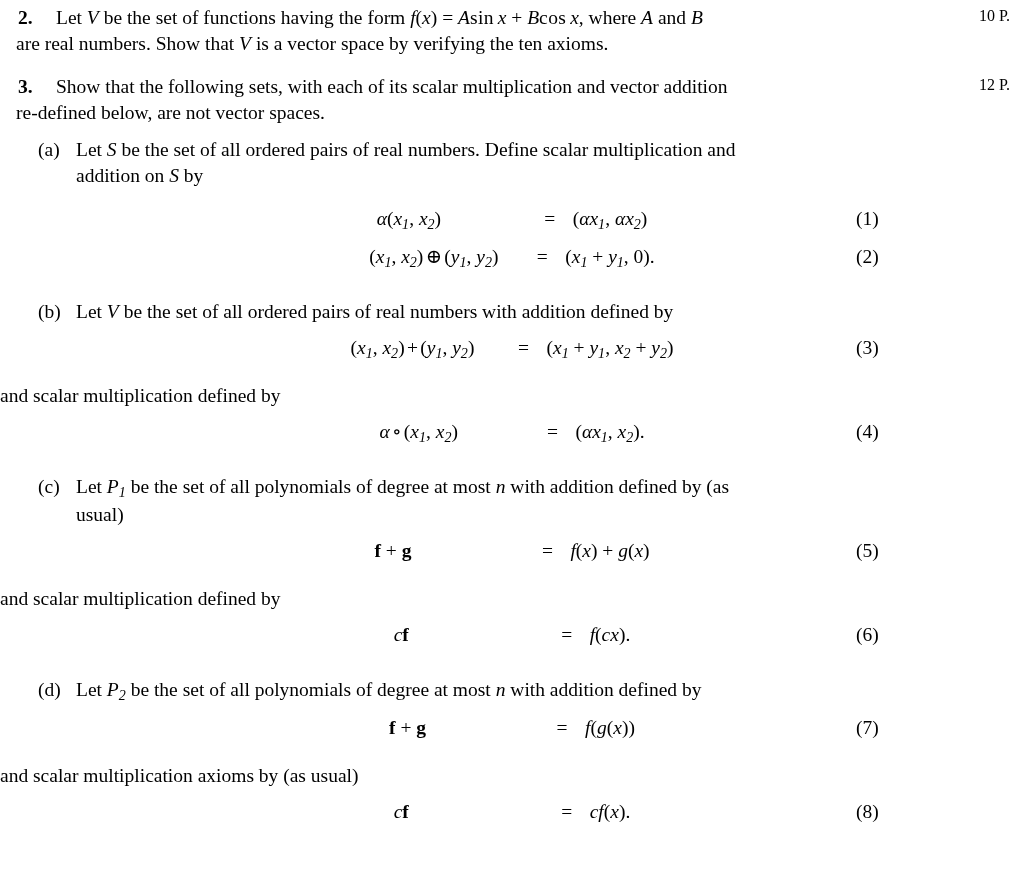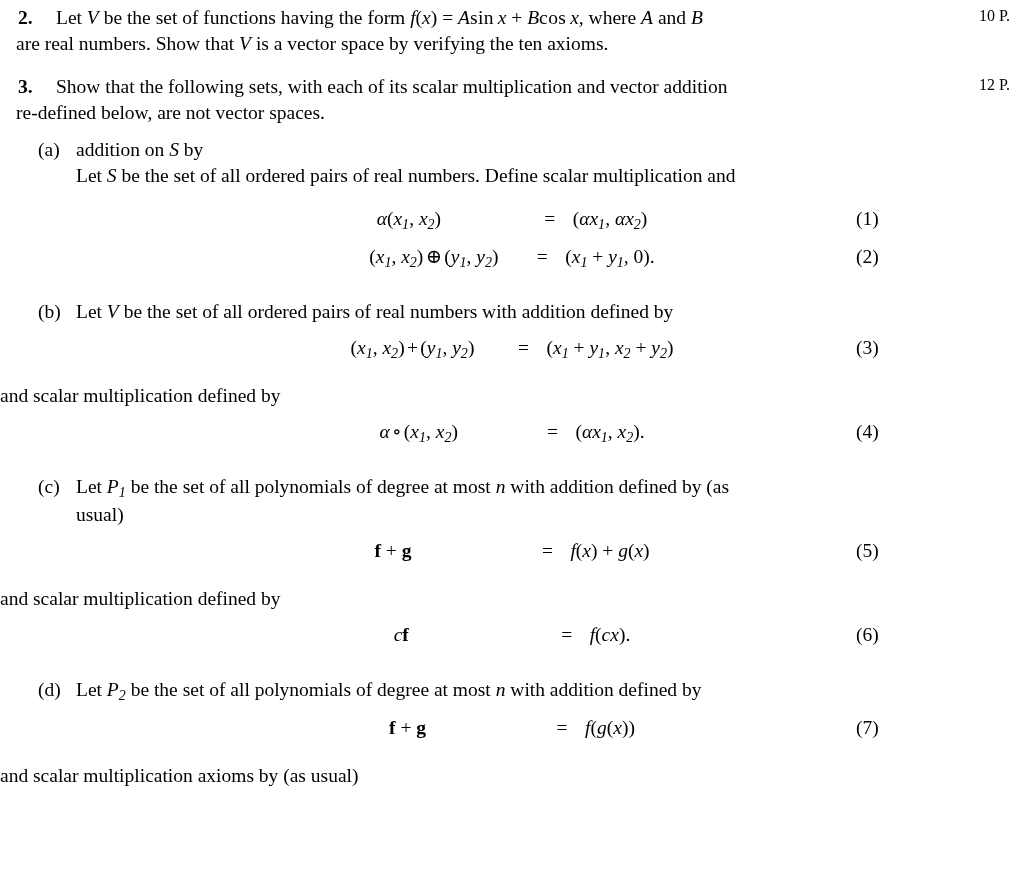--- a/index.html
+++ b/index.html
@@ -158,22 +158,22 @@
     </div>
     <div class="problem-body" style="padding-left:16px;">
       <span>re-defined below, are not vector spaces.</span>
     </div>
   </div>
 
   <div class="spacer-sm"></div>
 
   <div class="subitem">
     <span class="sub-label">(a)</span>
+    <div class="sub-text"><span>Let </span><span class="mi">S</span><span> be the set of all ordered pairs of real numbers. Define scalar multiplication and</span></div>
     <div class="sub-text nojust"><span>addition on </span><span class="mi">S</span><span> by</span></div>
-    <div class="sub-text"><span>Let </span><span class="mi">S</span><span> be the set of all ordered pairs of real numbers. Define scalar multiplication and</span></div>
   </div>
 
   <div class="spacer-md"></div>
 
   <div class="eqrow">
     <div class="eq-center">
       <span class="eq-inner">
         <span class="eq-lhs"><span class="mi">α</span><span class="mup">(</span><span class="mi">x</span><sub>1</sub><span class="mup">, </span><span class="mi">x</span><sub>2</sub><span class="mup">)</span></span><span class="eq-eq">=</span><span class="eq-rhs"><span class="mup">(</span><span class="mi">α</span><span class="mi">x</span><sub>1</sub><span class="mup">, </span><span class="mi">α</span><span class="mi">x</span><sub>2</sub><span class="mup">)</span></span>
       </span>
     </div>
@@ -273,14 +273,22 @@
     </div>
     <span class="eqnum">(7)</span>
   </div>
 
   <div class="spacer-sm"></div>
 
   <div class="plain-line">and scalar multiplication axioms by (as usual)</div>
 
   <div class="spacer-sm"></div>
 
+  <div class="eqrow">
+    <div class="eq-center">
+      <span class="eq-inner">
+        <span class="eq-lhs"><span class="mi">c</span><span class="mb">f</span></span><span class="eq-eq">=</span><span class="eq-rhs"><span class="mi">c</span><span class="mi">f</span><span class="mup">(</span><span class="mi">x</span><span class="mup">).</span></span>
+      </span>
+    </div>
+    <span class="eqnum">(8)</span>
+  </div>
 
 </div>
 
 </body></html>

